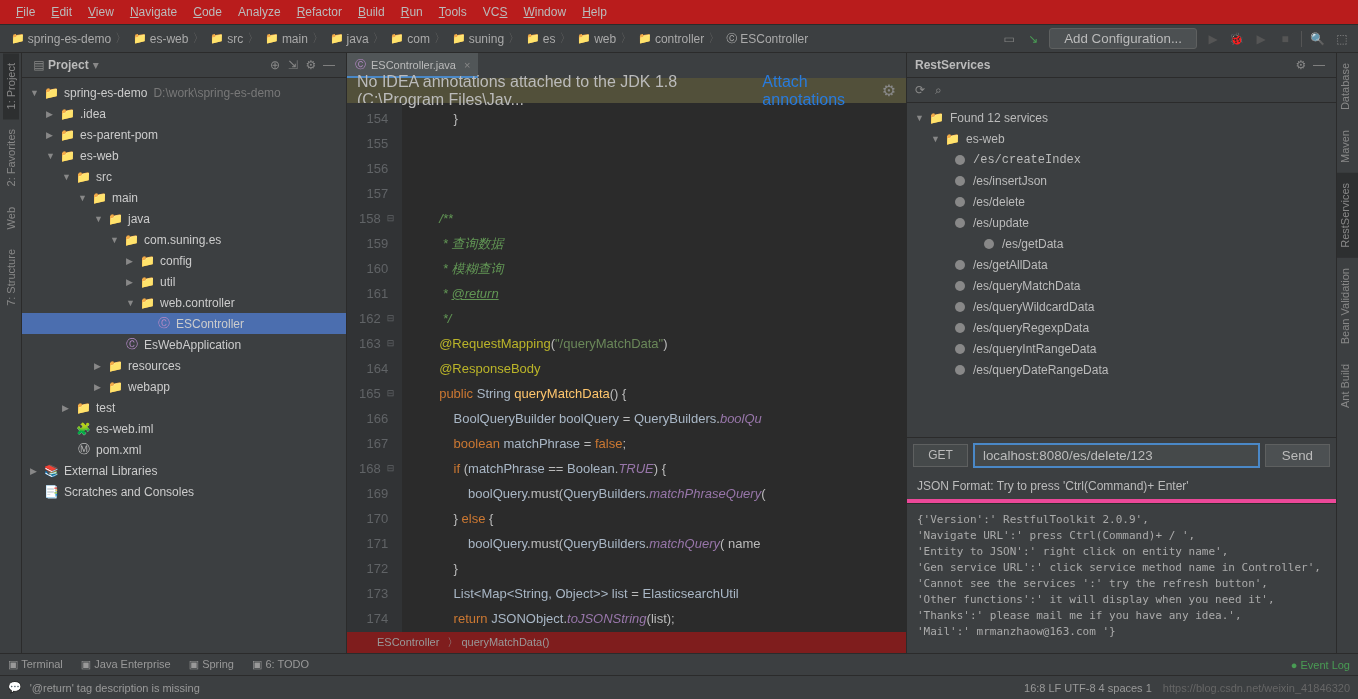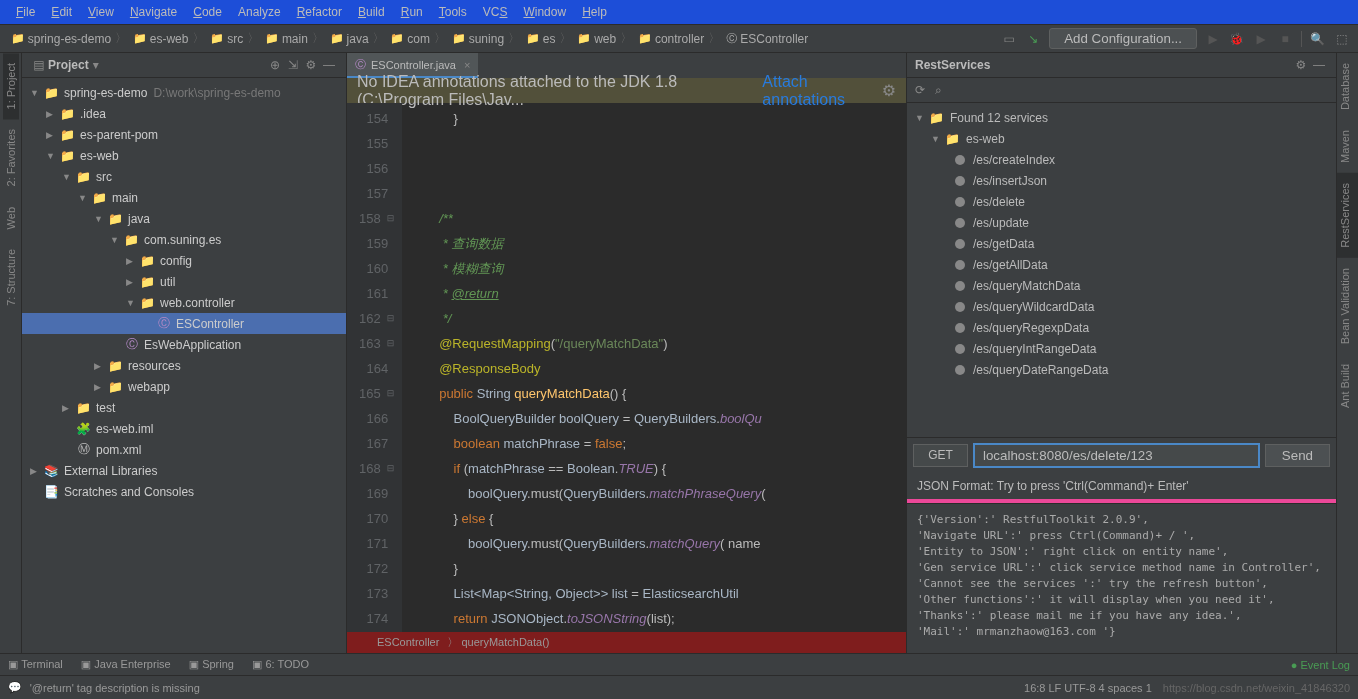--- a/index.html
+++ b/index.html
@@ -1,17 +1,17 @@
 <!DOCTYPE html>
 <html><head>
 <meta charset="utf-8">
 <style>
 * { margin: 0; padding: 0; box-sizing: border-box; font-family: "Segoe UI", Arial, sans-serif; }
 body { background: #3c3f41; color: #bbbbbb; font-size: 12px; width: 1358px; height: 699px; overflow: hidden; display: flex; flex-direction: column; }
-.menubar { display: flex; background: #1d4ed8; padding: 2px 8px; border-bottom: 1px solid #2b2b2b; height: 25px; align-items: center; }
+.menubar { display: flex; background: #b91c1c; padding: 2px 8px; border-bottom: 1px solid #2b2b2b; height: 25px; align-items: center; }
 .menubar span { padding: 2px 8px; cursor: pointer; color: #bbbbbb; }
 .menubar span u { text-decoration: underline; }
 .navbar { display: flex; background: #3c3f41; padding: 4px 8px; align-items: center; height: 28px; border-bottom: 1px solid #2b2b2b; }
 .crumb { display: flex; align-items: center; padding: 0 3px; color: #aaa; }
 .crumb .icon { margin-right: 3px; font-size: 11px; }
 .crumb::after { content: "〉"; color: #666; margin-left: 4px; }
 .crumb:last-child::after { content: ""; }
 .nav-right { margin-left: auto; display: flex; align-items: center; gap: 8px; }
 .config-btn { background: #4c5052; border: 1px solid #5e6060; padding: 2px 14px; color: #bbb; border-radius: 3px; }
 .tb-icon { width: 16px; height: 16px; display: inline-flex; align-items: center; justify-content: center; color: #888; }
@@ -304,25 +304,25 @@
       <span class="ico">⚙</span>
       <span class="ico">—</span>
     </div>
     <div class="refresh-bar">
       <span style="color:#888;">⟳</span>
       <span style="color:#888;">⌕</span>
     </div>
     <div class="rest-list" id="rest-list">
         <div class="rest-row"><span class="ar">▼</span><span style="color:#6a9fb5;margin-right:6px;">📁</span>Found 12 services</div>
         <div class="rest-row" style="padding-left: 24px;"><span class="ar">▼</span><span style="color:#6a9fb5;margin-right:6px;">📁</span>es-web</div>
-        <div class="rest-row" style="padding-left: 48px;"><span class="dot"></span>/es/createIndex</div>
+        <div class="rest-row" style="padding-left: 48px; font-family: Liberation Mono, monospace;"><span class="dot"></span>/es/createIndex</div>
         <div class="rest-row" style="padding-left: 48px;"><span class="dot"></span>/es/insertJson</div>
         <div class="rest-row" style="padding-left: 48px;"><span class="dot"></span>/es/delete</div>
         <div class="rest-row" style="padding-left: 48px;"><span class="dot"></span>/es/update</div>
-        <div class="rest-row" style="padding-left: 48px;"><span class="dot"></span>/es/getData</div>
+        <div class="rest-row" style="padding-left: 48px; margin-left: 29px;"><span class="dot"></span>/es/getData</div>
         <div class="rest-row" style="padding-left: 48px;"><span class="dot"></span>/es/getAllData</div>
         <div class="rest-row" style="padding-left: 48px;"><span class="dot"></span>/es/queryMatchData</div>
         <div class="rest-row" style="padding-left: 48px;"><span class="dot"></span>/es/queryWildcardData</div>
         <div class="rest-row" style="padding-left: 48px;"><span class="dot"></span>/es/queryRegexpData</div>
         <div class="rest-row" style="padding-left: 48px;"><span class="dot"></span>/es/queryIntRangeData</div>
         <div class="rest-row" style="padding-left: 48px;"><span class="dot"></span>/es/queryDateRangeData</div>
       </div>
     <div class="rest-req">
       <div class="method">GET</div>
       <input value="localhost:8080/es/delete/123" style="">

